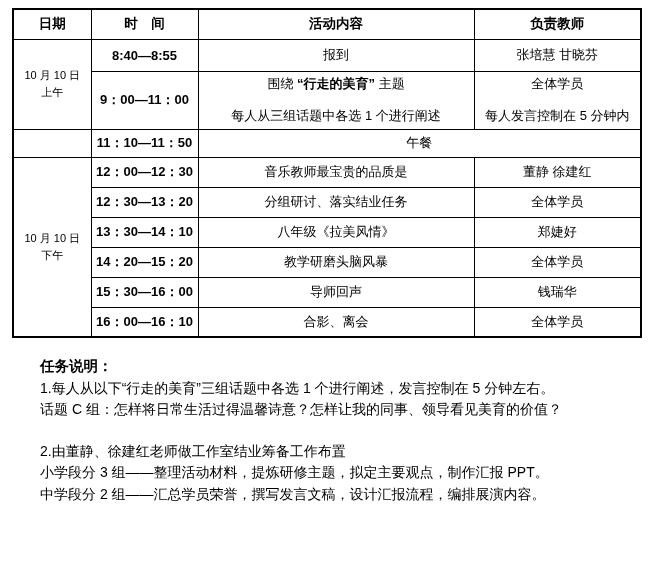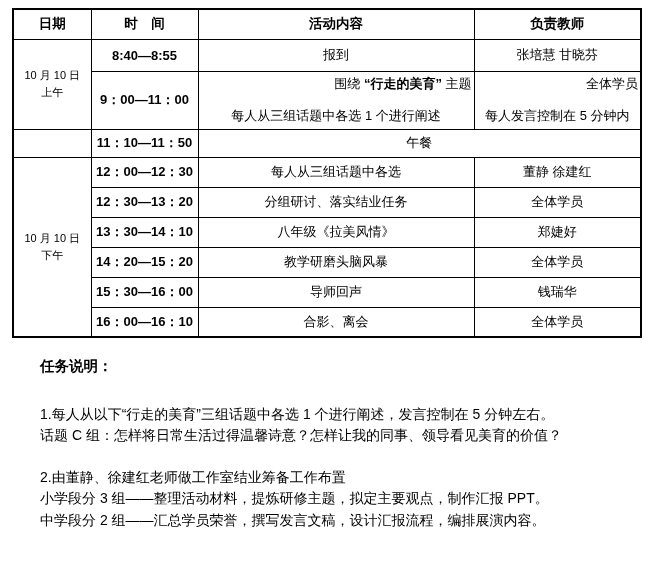--- a/index.html
+++ b/index.html
@@ -32,29 +32,29 @@
   tr.rh-head{height:30px;}
   tr.rh-1{height:32px;}
   tr.rh-2{height:58px;}
   tr.rh-lunch{height:28px;}
   tr.rh-s{height:30px;}
 
   th{font-weight:bold;font-size:13.5px;}
   .time-cell{font-weight:bold;font-size:13px;white-space:nowrap;}
   .date-cell{font-weight:normal;font-size:11px;line-height:1.2;}
   .date-cell .dl{margin:4px 0;}
-  .two-line .l1{margin-bottom:14px;text-align:right;}
+  .two-line .l1{margin-bottom:14px;}
   .bold-seg{font-weight:bold;}
 
   
   .notes{
     position:absolute;left:40px;top:356px;width:600px;
     font-size:14px;line-height:21.5px;
   }
-  .notes-title{font-weight:bold;font-size:14.5px;margin-bottom:26px;}
+  .notes-title{font-weight:bold;font-size:14.5px;}
   .notes p{margin:0;}
   .para-gap{height:20px;}
 </style>
 </head>
 <body>
 
 <div class="page">
 
   <table class="schedule">
     <colgroup>
@@ -99,21 +99,21 @@
       <td class="time-cell">11：10—11：50</td>
       <td colspan="2">午餐</td>
     </tr>
 
     <tr class="rh-s">
       <td class="date-cell" rowspan="6">
         <div class="dl">10 月 10 日</div>
         <div class="dl">下午</div>
       </td>
       <td class="time-cell">12：00—12：30</td>
-      <td>每人从三组话题中各选</td>
+      <td>音乐教师最宝贵的品质是</td>
       <td>董静 徐建红</td>
     </tr>
     <tr class="rh-s">
       <td class="time-cell">12：30—13：20</td>
       <td>分组研讨、落实结业任务</td>
       <td>全体学员</td>
     </tr>
     <tr class="rh-s">
       <td class="time-cell">13：30—14：10</td>
       <td>八年级《拉美风情》</td>

